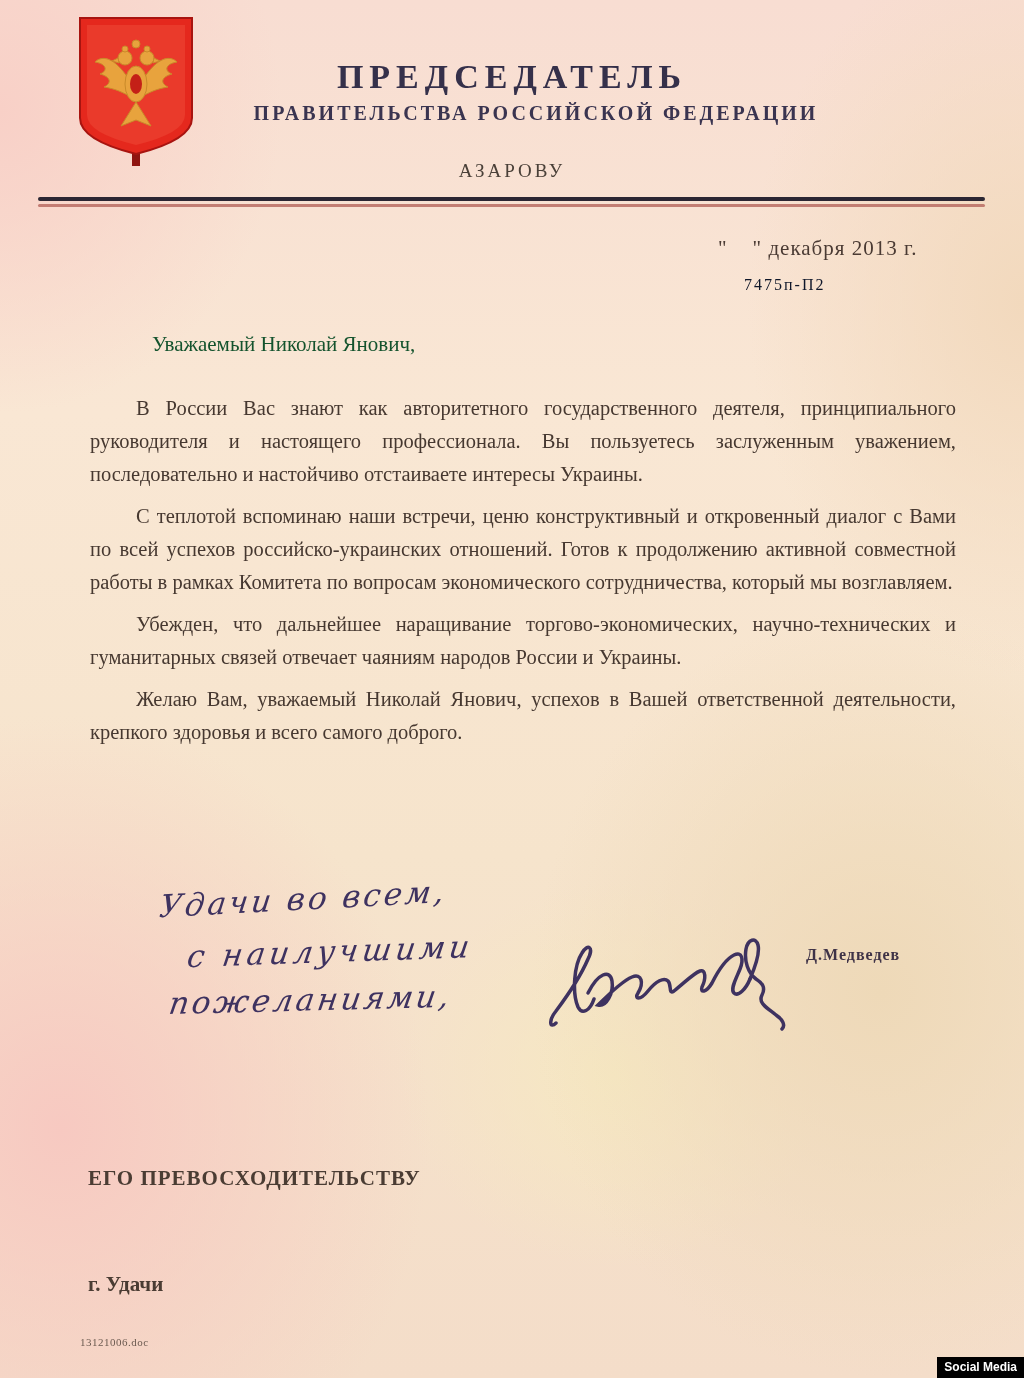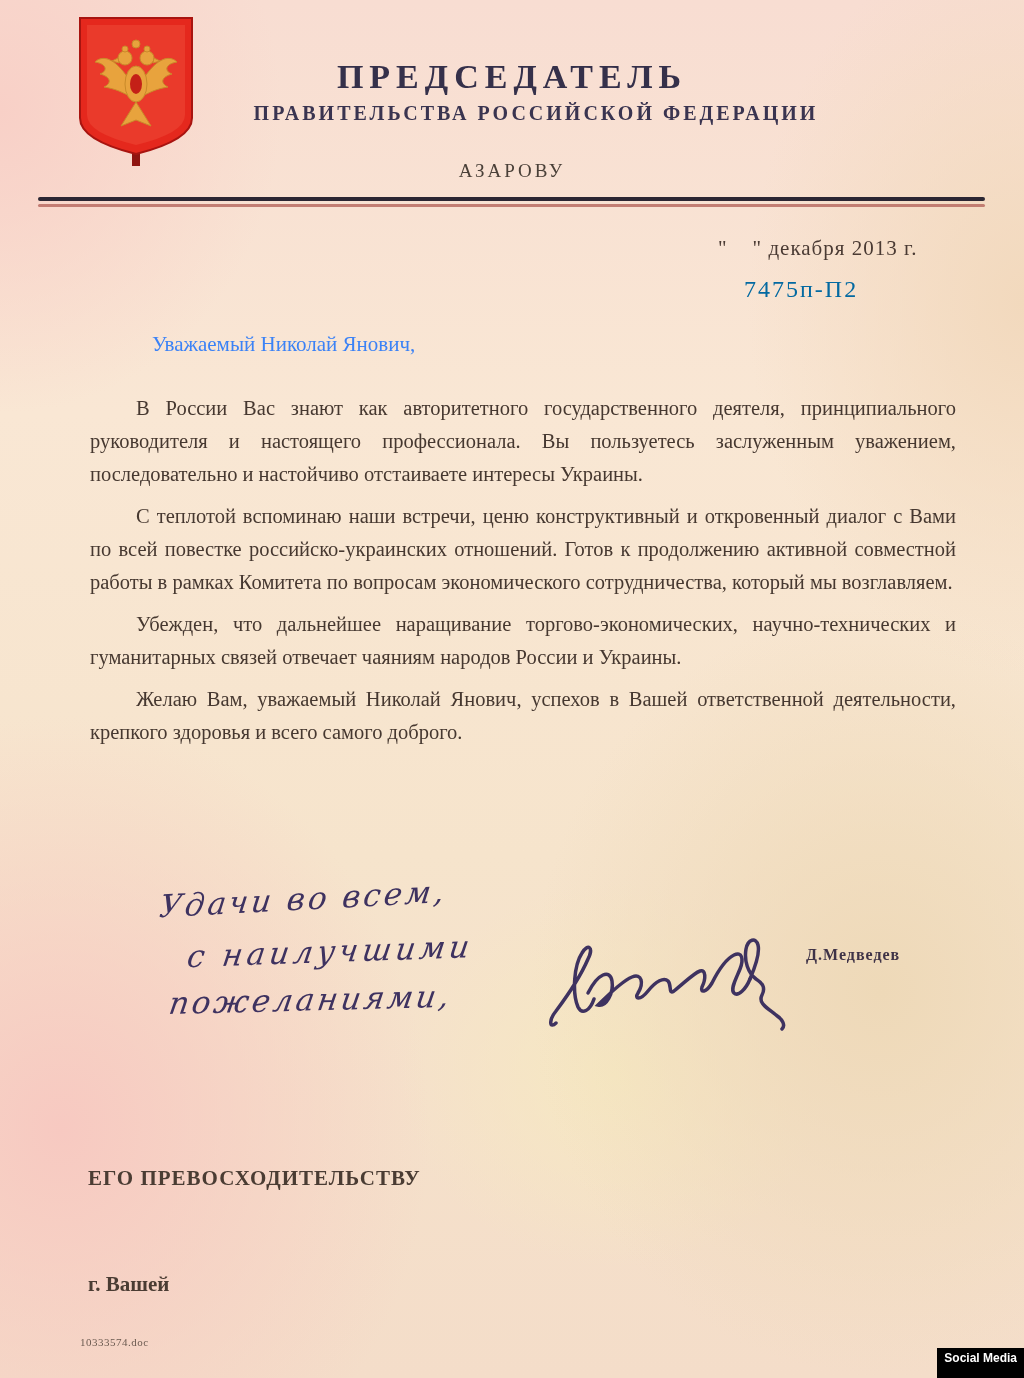--- a/index.html
+++ b/index.html
@@ -21,44 +21,44 @@
     font-size:34px;font-weight:bold;letter-spacing:6px;color:#35304a;}
   .lh-title2{left:0;top:102px;width:100%;text-align:center;
     font-size:20px;font-weight:bold;letter-spacing:3px;color:#3a3450;margin-left:24px;}
   .lh-city{left:0;top:160px;width:100%;text-align:center;
     font-size:19px;letter-spacing:3px;color:#4a4038;}
   .rule-wrap{left:38px;top:197px;width:947px;}
   .rule-dark{height:4px;background:#2b2633;border-radius:2px;}
   .rule-red{height:3px;background:#b5655c;margin-top:3px;border-radius:2px;opacity:.8;}
   
   .date-line{left:718px;top:236px;font-size:21px;color:#4a3a33;letter-spacing:1px;}
-  .doc-number{left:744px;top:276px;font-size:24px;color:#0369a1;letter-spacing:2px;}
+  .doc-number{left:744px;top:276px;font-size:16px;color:#0f172a;letter-spacing:2px;}
   
-  .salutation{left:152px;top:332px;font-size:21px;color:#3b82f6;}
+  .salutation{left:152px;top:332px;font-size:21px;color:#14532d;}
   .body-block{left:90px;top:392px;width:866px;color:#463830;font-size:20.5px;
     line-height:33px;text-align:justify;}
   .body-block p{margin:0;text-indent:46px;}
   .body-block p.gap{margin-top:9px;}
   
   .hw{font-family:"DejaVu Serif",serif;font-style:italic;color:#3e3260;
     transform-origin:left top;white-space:nowrap;}
   .hw1{left:162px;top:888px;font-size:31px;transform:rotate(-3deg) skewX(-10deg);letter-spacing:3px;}
   .hw2{left:190px;top:938px;font-size:31px;transform:rotate(-2deg) skewX(-10deg);letter-spacing:4px;}
   .hw3{left:172px;top:985px;font-size:31px;transform:rotate(-1.5deg) skewX(-10deg);letter-spacing:3px;}
   .sig-svg{left:548px;top:915px;width:260px;height:120px;}
   .sig-name{left:806px;top:946px;font-size:16px;font-weight:bold;color:#3f3347;letter-spacing:1px;}
   
   .addressee{left:88px;top:1162px;font-size:21px;font-weight:bold;color:#4a3c33;
     line-height:32px;letter-spacing:1px;}
   .addr-city{left:88px;top:1272px;font-size:21px;font-weight:bold;color:#4a3c33;}
   
   .file-ref{left:80px;top:1336px;font-size:11px;color:#6b5a50;letter-spacing:.5px;}
   .watermark{right:0;bottom:0;background:#000;color:#fff;
     font-family:"Liberation Sans","DejaVu Sans",sans-serif;
-    font-size:12px;font-weight:bold;padding:3px 7px 13px 7px;}
+    font-size:12px;font-weight:bold;padding:3px 7px 4px 7px;}
 </style>
 </head>
 <body>
 
 <svg class="abs emblem" viewBox="0 0 122 158" xmlns="http://www.w3.org/2000/svg">
   <rect x="57" y="136" width="8" height="16" fill="#8f1410"></rect>
   <path d="M5 4 H117 V104 Q117 126 61 140 Q5 126 5 104 Z" fill="#e5281d" stroke="#a81410" stroke-width="2"></path>
   <path d="M12 11 H110 V101 Q110 119 61 131 Q12 119 12 101 Z" fill="#ea3a2b"></path>
   <g fill="#e8a33d" stroke="#c98a2a" stroke-width="1">
 
@@ -90,35 +90,35 @@
   <div class="rule-red"></div>
 </div>
 
 <div class="abs date-line">"&nbsp;&nbsp;&nbsp;&nbsp;" декабря 2013 г.</div>
 <div class="abs doc-number">7475п-П2</div>
 
 <div class="abs salutation">Уважаемый Николай Янович,</div>
 
 <div class="abs body-block">
   <p>В России Вас знают как авторитетного государственного деятеля, принципиального руководителя и настоящего профессионала. Вы пользуетесь заслуженным уважением, последовательно и настойчиво отстаиваете интересы Украины.</p>
-  <p class="gap">С теплотой вспоминаю наши встречи, ценю конструктивный и откровенный диалог с Вами по всей повестке российско-украинских отношений. Готов к продолжению активной совместной работы в рамках Комитета по вопросам экономического сотрудничества, который мы возглавляем.</p>
+  <p class="gap">С теплотой вспоминаю наши встречи, ценю конструктивный и откровенный диалог с Вами по всей успехов российско-украинских отношений. Готов к продолжению активной совместной работы в рамках Комитета по вопросам экономического сотрудничества, который мы возглавляем.</p>
   <p class="gap">Убежден, что дальнейшее наращивание торгово-экономических, научно-технических и гуманитарных связей отвечает чаяниям народов России и Украины.</p>
   <p class="gap">Желаю Вам, уважаемый Николай Янович, успехов в Вашей ответственной деятельности, крепкого здоровья и всего самого доброго.</p>
 </div>
 
 <div class="abs hw hw1">Удачи во всем,</div>
 <div class="abs hw hw2">с наилучшими</div>
 <div class="abs hw hw3">пожеланиями,</div>
 
 <svg class="abs sig-svg" viewBox="0 0 260 120" xmlns="http://www.w3.org/2000/svg" fill="none" stroke="#3e3260" stroke-width="3.5" stroke-linecap="round">
   <path d="M8 108 C2 114 0 106 8 96 C20 80 34 58 40 44 C46 32 40 28 34 38 C26 50 24 78 30 92 C34 100 42 96 46 84"></path>
   <path d="M40 78 C50 58 62 54 64 66 C66 78 58 92 50 90 C60 80 74 66 84 62 C94 58 96 68 90 78 C86 84 92 86 100 76 C108 66 116 62 120 66 C124 70 120 80 126 76 C136 68 146 58 152 56 C158 54 158 64 154 72 C152 78 158 78 164 68 C170 56 178 44 186 40 C194 36 196 44 192 54 C188 64 182 74 186 78 C190 82 198 74 202 64"></path>
   <path d="M202 64 C208 50 212 38 210 30 C208 22 200 24 198 34 C196 46 200 58 208 64 C214 68 218 72 214 80 C210 88 218 92 228 100 C234 104 238 110 234 114"></path>
 </svg>
 <div class="abs sig-name">Д.Медведев</div>
 
 <div class="abs addressee">
   <div>ЕГО ПРЕВОСХОДИТЕЛЬСТВУ</div>
 </div>
-<div class="abs addr-city">г. Вашей</div>
+<div class="abs addr-city">г. Удачи</div>
 
-<div class="abs file-ref">10333574.doc</div>
+<div class="abs file-ref">13121006.doc</div>
 <div class="abs watermark">Social Media</div>
 
 </body></html>

